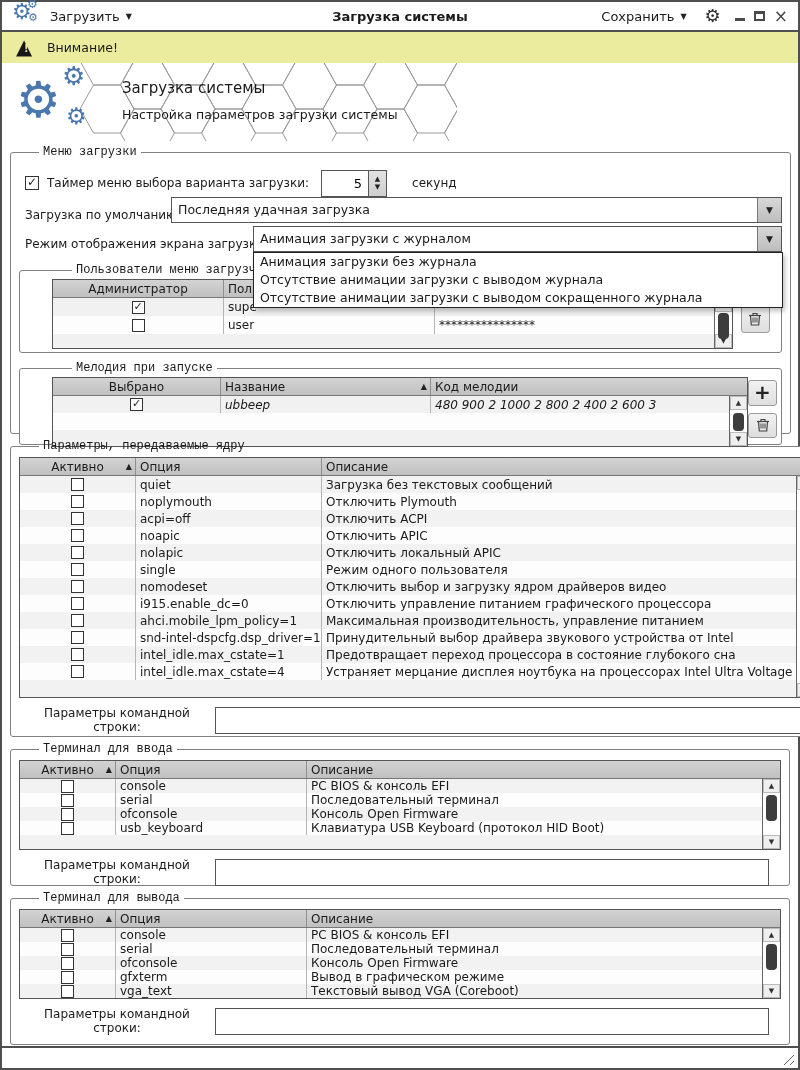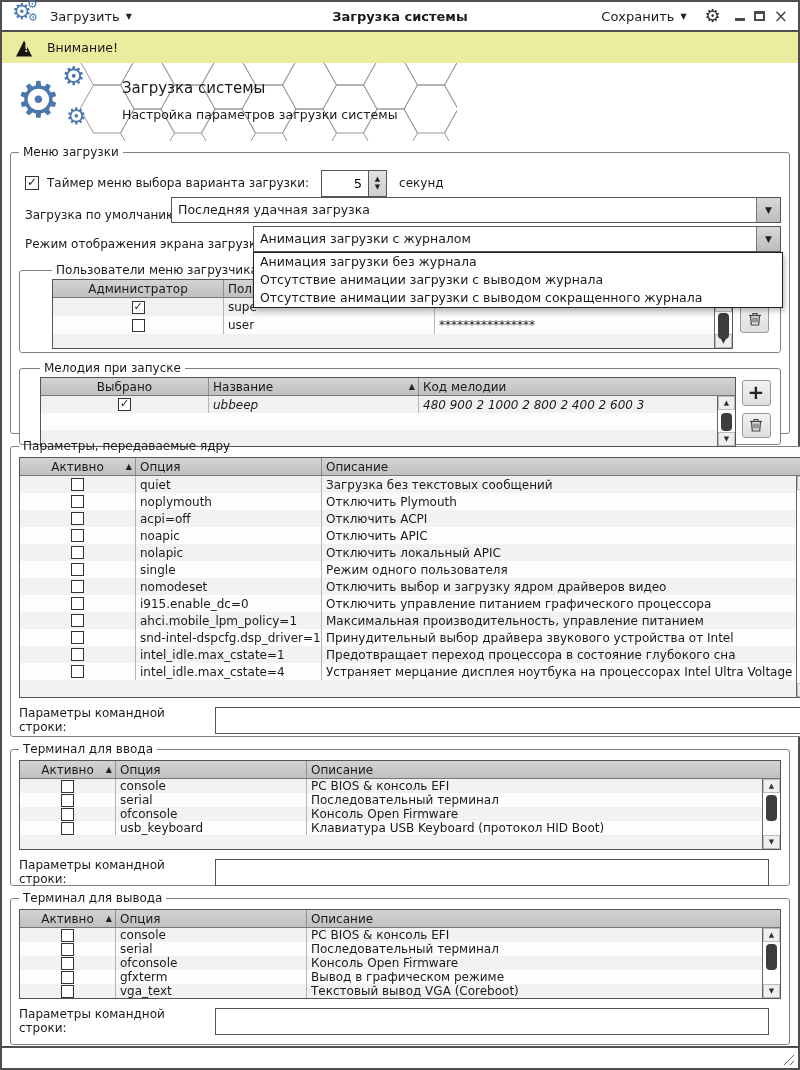--- a/index.html
+++ b/index.html
@@ -40,41 +40,41 @@
   .banner-icon { position:absolute; left:12px; top:2px; width:100px; height:74px; z-index:2; }
   .banner-icon .g1 { position:absolute; left:2px; top:6px; font-size:50px; color:#4a77ad; }
   .banner-icon .g2 { position:absolute; left:48px; top:-4px; font-size:26px; color:#4a77ad; }
   .banner-icon .g3 { position:absolute; left:52px; top:38px; font-size:23px; color:#4a77ad; }
   .banner-title { position:absolute; left:120px; top:16px; font-size:15px; z-index:2; }
   .banner-sub { position:absolute; left:120px; top:44px; font-size:12.5px; z-index:2; }
 
   
   .content { flex:1; padding:0 8px; }
   fieldset { border:1px solid #808080; border-radius:3px; padding:2px 8px 6px 8px; background:#fff; }
-  legend { font-size:12px; padding:0 4px; margin-left:0; }
+  legend { font-size:12px; padding:0 4px; margin-left:20px;font-family:Liberation Mono, monospace; }
 
   .fs-boot { margin-top:4px; height:289px; }
   .frow { display:flex; align-items:center; }
   .row-timer { margin-top:7px; height:30px; padding-left:6px; }
   .row-default { margin-top:3px; height:27px; padding-left:6px; }
   .row-mode { margin-top:3px; height:26px; padding-left:6px; }
 
   .cb { display:inline-flex; width:14px; height:14px; border:1px solid #333; background:#fff;
         align-items:center; justify-content:center; font-size:12px; flex:0 0 auto; }
   .cb.on::after { content:"✓"; font-weight:bold; margin-top:-2px; }
   .cb-sm { width:13px; height:13px; font-size:11px; }
 
   .lbl { white-space:nowrap; }
   .row-timer .lbl { margin-left:8px; }
   .spinwrap { display:flex; margin-left:12px; height:27px; }
   .spin-input { width:48px; height:27px; border:1px solid #555; text-align:right; padding-right:6px;
                 font-size:13px; font-family:"DejaVu Sans", sans-serif; }
   .spinbtns { width:18px; border:1px solid #555; border-left:none; background:linear-gradient(#e2e2e2,#cfcfcf);
               display:flex; flex-direction:column; align-items:center; justify-content:center; font-size:7px; color:#222; line-height:1.2; }
-  .unit { margin-left:12px; }
+  .unit { margin-left:25px; }
 
   .lbl-default { width:146px; flex:0 0 146px; }
   .lbl-mode { width:228px; flex:0 0 228px; }
   .combo-wrap { flex:1; position:relative; height:36px; }
   .combo { display:flex; height:26px; border:1px solid #555; background:#fff; }
   .combo-val { flex:1; padding:4px 6px; white-space:nowrap; overflow:hidden; font-size:12.5px; }
   .combo-btn { width:24px; background:linear-gradient(#d8d8d8,#bdbdbd); border-left:1px solid #777;
                display:flex; align-items:center; justify-content:center; font-size:9px; color:#222; }
   .popup { position:absolute; left:0; top:26px; width:530px; background:#fff; border:1px solid #222;
            box-shadow:2px 3px 5px rgba(0,0,0,.25); z-index:40; }
@@ -104,21 +104,21 @@
 
   
   .fs-users { margin-top:6px; height:90px; display:flex; padding-left:32px; padding-right:4px; }
   .tbl-users { width:681px; flex:0 0 681px; height:70px; }
   .tbl-users .rows { background:repeating-linear-gradient(to bottom,#f1f1f1 0 18px,#fdfdfd 18px 36px); }
   .tbl-users .tr { height:18px; }
   .u-c1 { width:171px; flex:0 0 171px; }
   .u-c2 { width:211px; flex:0 0 211px; }
 
   
-  .fs-melody { margin-top:8px; height:84px; display:flex; padding-left:20px; padding-right:4px;justify-content:center; }
+  .fs-melody { margin-top:8px; height:84px; display:flex; padding-left:32px; padding-right:4px;justify-content:center; }
   .tbl-melody { width:696px; flex:0 0 696px; height:70px; }
   .tbl-melody .rows { background:repeating-linear-gradient(to bottom,#f1f1f1 0 17px,#fdfdfd 17px 34px); }
   .tbl-melody .tr { height:17px;font-style:italic; }
   .m-c1 { width:168px; flex:0 0 168px; }
   .m-c2 { width:210px; flex:0 0 210px; }
 
   .btncol { flex:1; display:flex; flex-direction:column; align-items:center; gap:7px; }
   .col-users { padding-top:26px; }
   .col-melody { padding-top:3px; }
   .sqbtn { width:29px; height:28px; border:1px solid #999; border-radius:3px; background:linear-gradient(#f2f2f2,#dedede);
@@ -127,21 +127,21 @@
 
   
   .fs-kernel { margin-top:5px; height:298px; }
   .tbl-kernel { margin-top:2px; height:241px; }
   .tbl-kernel .rows { background:repeating-linear-gradient(to bottom,#f2f2f2 0 17px,#fdfdfd 17px 34px); }
   .tbl-kernel .tr { height:17px; }
   .k-c1 { width:116px; flex:0 0 116px; }
   .k-c2 { width:186px; flex:0 0 186px; }
 
   .cmdrow { display:flex; align-items:center; margin-top:8px; }
-  .cmd-lbl { width:196px; flex:0 0 196px; }
+  .cmd-lbl { width:196px; flex:0 0 196px;text-align:center; }
   .txt { flex:1; height:27px; border:1px solid #555; background:#fff; margin-right:12px;
          font-family:"DejaVu Sans", sans-serif; font-size:12px; padding:0 6px; }
 
   
   .fs-termin { margin-top:5px; height:144px; }
   .fs-termout { margin-top:5px; height:154px; }
   .tbl-term { margin-top:2px; height:90px; }
   .tbl-term .rows { background:repeating-linear-gradient(to bottom,#f2f2f2 0 14px,#fdfdfd 14px 28px); }
   .tbl-term .tr { height:14px; }
   .t-c1 { width:96px; flex:0 0 96px; }

